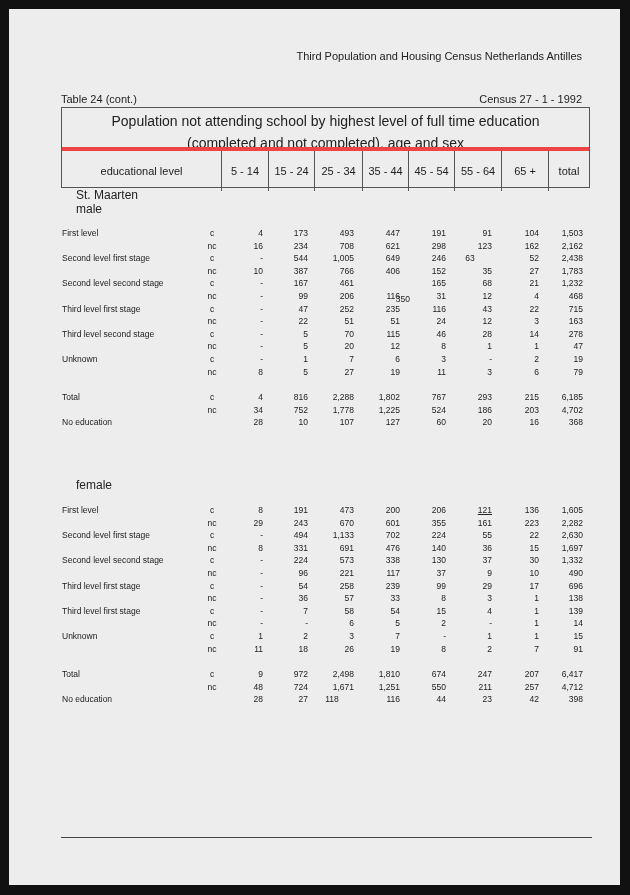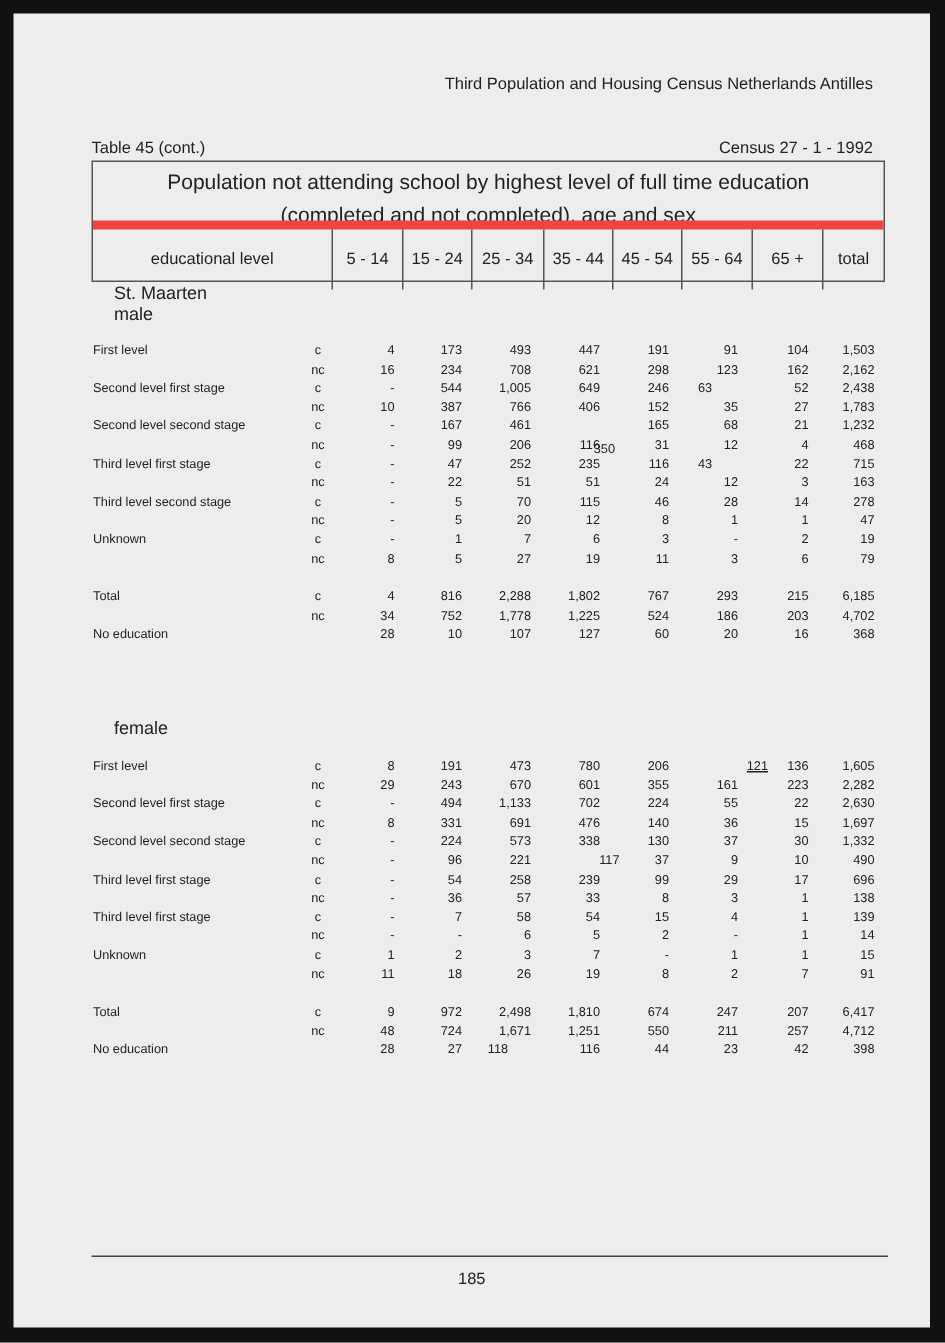--- a/index.html
+++ b/index.html
@@ -19,42 +19,42 @@
   .census-label { right:38px; top:84px; font-size:11px; }
   .header-box {
     left:52px; top:98px; width:529px; height:81px;
     border:1px solid #555; box-sizing:border-box;
   }
   .title-line { width:100%; text-align:center; font-size:14px; position:absolute; left:0; }
   .title-l1 { top:5px; }
   .title-l2 { top:27px; }
   .col-row {
     position:absolute; left:0; top:39px; width:527px; height:40px;
-    border-top:6px solid #ef4444; display:flex;
+    border-top:4px solid #ef4444; display:flex;
   }
   .col-head {
     height:100%; display:flex; align-items:center; justify-content:center;
     font-size:11px; border-left:1px solid #555; box-sizing:border-box;
   }
   .col-head:first-child { border-left:none; }
   .region { left:67px; top:179px; font-size:12px; }
   .sex { left:67px; font-size:12px; }
   .rows .r { position:absolute; left:0; width:611px; height:12px; font-size:8.5px; }
   .rows .lbl { position:absolute; left:53px; top:0; white-space:nowrap; }
   .rows .cnc { position:absolute; left:191px; width:24px; text-align:center; top:0; }
   .rows .v { position:absolute; top:0; text-align:right; }
   .footer-rule { left:52px; top:828px; width:531px; height:0; border-top:1.5px solid #444; }
   .page-num { left:0; width:611px; top:838px; text-align:center; font-size:11px; }
 </style>
 </head>
 <body>
 
 <div class="page">
   <div class="abs running-head">Third Population and Housing Census Netherlands Antilles</div>
-  <div class="abs table-label">Table 45 (cont.)</div>
+  <div class="abs table-label">Table 24 (cont.)</div>
   <div class="abs census-label">Census 27 - 1 - 1992</div>
 
   <div class="abs header-box">
     <div class="title-line title-l2">(completed and not completed), age and sex</div>
     <div class="title-line title-l1">Population not attending school by highest level of full time education</div>
     <div class="col-row">
       <div class="col-head" style="width:159px">educational level</div>
       <div class="col-head" style="width:47px">5 - 14</div>
       <div class="col-head" style="width:46px">15 - 24</div>
       <div class="col-head" style="width:48px">25 - 34</div>
@@ -144,21 +144,21 @@
         <span class="v" style="left: 530px; width: 44px;">468</span>
       </div>
       <div class="r" style="top: 294.6px;">
         <span class="lbl">Third level first stage</span>
         <span class="cnc">c</span>
         <span class="v" style="left: 210px; width: 44px;">-</span>
         <span class="v" style="left: 255px; width: 44px;">47</span>
         <span class="v" style="left: 301px; width: 44px;">252</span>
         <span class="v" style="left: 347px; width: 44px;">235</span>
         <span class="v" style="left: 393px; width: 44px;">116</span>
-        <span class="v" style="left: 439px; width: 44px; text-align: center;">43</span>
+        <span class="v" style="left: 439px; width: 44px;">43</span>
         <span class="v" style="left: 486px; width: 44px;">22</span>
         <span class="v" style="left: 530px; width: 44px;">715</span>
       </div>
       <div class="r" style="top: 307.2px;">
         <span class="lbl"></span>
         <span class="cnc">nc</span>
         <span class="v" style="left: 210px; width: 44px;">-</span>
         <span class="v" style="left: 255px; width: 44px;">22</span>
         <span class="v" style="left: 301px; width: 44px;">51</span>
         <span class="v" style="left: 347px; width: 44px;">51</span>
@@ -250,23 +250,23 @@
         <span class="v" style="left: 439px; width: 44px;">20</span>
         <span class="v" style="left: 486px; width: 44px;">16</span>
         <span class="v" style="left: 530px; width: 44px;">368</span>
       </div>
       <div class="r" style="top: 496px;">
         <span class="lbl">First level</span>
         <span class="cnc">c</span>
         <span class="v" style="left: 210px; width: 44px;">8</span>
         <span class="v" style="left: 255px; width: 44px;">191</span>
         <span class="v" style="left: 301px; width: 44px;">473</span>
-        <span class="v" style="left: 347px; width: 44px;">780</span>
+        <span class="v" style="left: 347px; width: 44px;">200</span>
         <span class="v" style="left: 393px; width: 44px;">206</span>
-        <span class="v" style="left: 459px; width: 44px; text-decoration: underline;">121</span>
+        <span class="v" style="left: 439px; width: 44px; text-decoration: underline;">121</span>
         <span class="v" style="left: 486px; width: 44px;">136</span>
         <span class="v" style="left: 530px; width: 44px;">1,605</span>
       </div>
       <div class="r" style="top: 508.6px;">
         <span class="lbl"></span>
         <span class="cnc">nc</span>
         <span class="v" style="left: 210px; width: 44px;">29</span>
         <span class="v" style="left: 255px; width: 44px;">243</span>
         <span class="v" style="left: 301px; width: 44px;">670</span>
         <span class="v" style="left: 347px; width: 44px;">601</span>
@@ -310,21 +310,21 @@
         <span class="v" style="left: 439px; width: 44px;">37</span>
         <span class="v" style="left: 486px; width: 44px;">30</span>
         <span class="v" style="left: 530px; width: 44px;">1,332</span>
       </div>
       <div class="r" style="top: 559px;">
         <span class="lbl"></span>
         <span class="cnc">nc</span>
         <span class="v" style="left: 210px; width: 44px;">-</span>
         <span class="v" style="left: 255px; width: 44px;">96</span>
         <span class="v" style="left: 301px; width: 44px;">221</span>
-        <span class="v" style="left: 360px; width: 44px;">117</span>
+        <span class="v" style="left: 347px; width: 44px;">117</span>
         <span class="v" style="left: 393px; width: 44px;">37</span>
         <span class="v" style="left: 439px; width: 44px;">9</span>
         <span class="v" style="left: 486px; width: 44px;">10</span>
         <span class="v" style="left: 530px; width: 44px;">490</span>
       </div>
       <div class="r" style="top: 571.6px;">
         <span class="lbl">Third level first stage</span>
         <span class="cnc">c</span>
         <span class="v" style="left: 210px; width: 44px;">-</span>
         <span class="v" style="left: 255px; width: 44px;">54</span>
@@ -427,14 +427,13 @@
         <span class="v" style="left: 301px; width: 44px; text-align: center;">118</span>
         <span class="v" style="left: 347px; width: 44px;">116</span>
         <span class="v" style="left: 393px; width: 44px;">44</span>
         <span class="v" style="left: 439px; width: 44px;">23</span>
         <span class="v" style="left: 486px; width: 44px;">42</span>
         <span class="v" style="left: 530px; width: 44px;">398</span>
       </div>
     </div>
 
   <div class="abs footer-rule"></div>
-  <div class="abs page-num">185</div>
 </div>
 
 </body></html>

